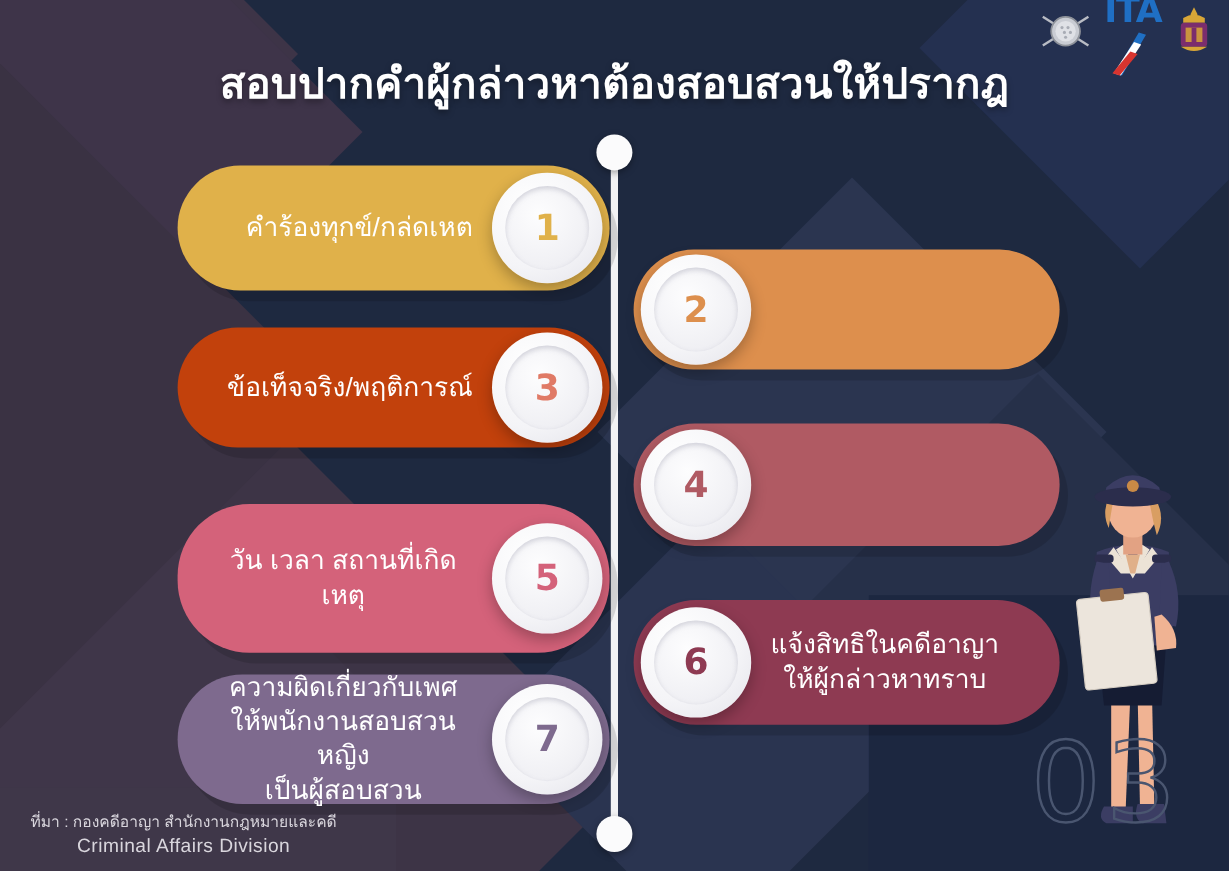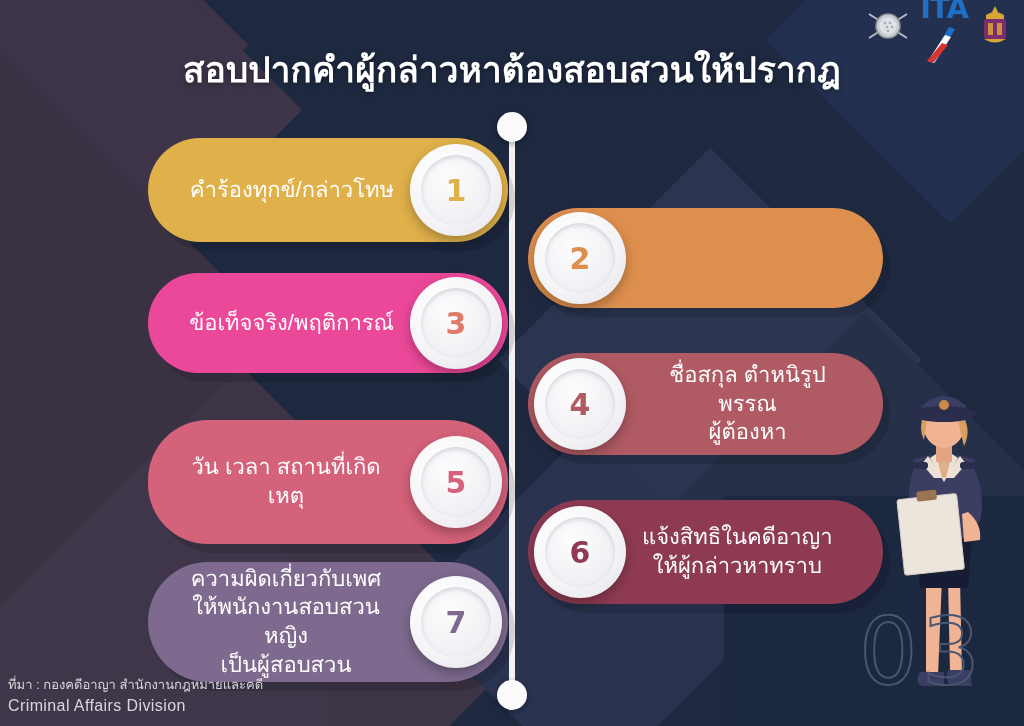--- a/index.html
+++ b/index.html
@@ -54,21 +54,21 @@
              font-family:"DejaVu Sans",sans-serif; }
 
   
   #watermark { position:absolute; right:40px; bottom:20px; z-index:3;
                font-size:92px; font-weight:normal; font-family:"DejaVu Sans",sans-serif;
                color:transparent; -webkit-text-stroke:2px #4a5670;
                letter-spacing:4px; }
 
   
   #footer { position:absolute; left:8px; bottom:8px; z-index:6;
-            color:#d9d6dd; font-size:13px; line-height:1.5; 
+            color:#d9d6dd; font-size:13px; line-height:1.5; text-align:center;
             width:290px; }
   #footer .en { font-size:16px; letter-spacing:.4px; }
 
   
   #officer { position:absolute; right:0px; bottom:18px; width:160px; height:330px; z-index:3; }
 </style>
 </head>
 <body>
 
 <div id="bg">
@@ -131,57 +131,55 @@
 <h1 id="title">สอบปากคำผู้กล่าวหาต้องสอบสวนให้ปรากฎ</h1>
 
 <div id="timeline">
   <div id="tl-line"></div>
   <div class="tl-dot" id="tl-dot-top"></div>
   <div class="tl-dot" id="tl-dot-bottom"></div>
 </div>
 
 <div id="steps-root">
     <div class="pill left" style="background: rgb(224, 177, 74); top: 138px; width: 360px; height: 104px; left: 148px;">
-      <div class="pill-label">คำร้องทุกข์/กล่าวโทษ</div>
+      <div class="pill-label">คำร้องทุกข์/กล่ดเหต</div>
       <div class="num-disc">
         <span class="num-txt" style="color: rgb(224, 177, 74);">1</span>
       </div>
     </div>
     <div class="pill right" style="background: rgb(221, 143, 77); top: 208px; width: 355px; height: 100px; left: 528px;">
       <div class="num-disc">
         <span class="num-txt" style="color: rgb(221, 143, 77);">2</span>
       </div>
     </div>
-    <div class="pill left" style="background: #ec4899; top: 273px; width: 360px; height: 100px; left: 148px;">
+    <div class="pill left" style="background: #c2410c; top: 273px; width: 360px; height: 100px; left: 148px;">
       <div class="pill-label">ข้อเท็จจริง/พฤติการณ์</div>
       <div class="num-disc">
         <span class="num-txt" style="color: rgb(224, 122, 102);">3</span>
       </div>
     </div>
     <div class="pill right" style="background: rgb(176, 90, 99); top: 353px; width: 355px; height: 102px; left: 528px;">
       <div class="num-disc">
         <span class="num-txt" style="color: rgb(176, 90, 99);">4</span>
       </div>
-      <div class="pill-label">ชื่อสกุล ตำหนิรูปพรรณ
-ผู้ต้องหา</div>
     </div>
     <div class="pill left" style="background: rgb(212, 98, 122); top: 420px; width: 360px; height: 124px; left: 148px;">
       <div class="pill-label">วัน เวลา สถานที่เกิดเหตุ</div>
       <div class="num-disc">
         <span class="num-txt" style="color: rgb(212, 98, 122);">5</span>
       </div>
     </div>
     <div class="pill right" style="background: rgb(142, 58, 82); top: 500px; width: 355px; height: 104px; left: 528px;">
       <div class="num-disc">
         <span class="num-txt" style="color: rgb(142, 58, 82);">6</span>
       </div>
       <div class="pill-label">แจ้งสิทธิในคดีอาญา
 ให้ผู้กล่าวหาทราบ</div>
     </div>
-    <div class="pill left" style="background: rgb(126, 106, 142); top: 562px; width: 360px; height: 120px; left: 148px;">
+    <div class="pill left" style="background: rgb(126, 106, 142); top: 562px; width: 360px; height: 108px; left: 148px;">
       <div class="pill-label">ความผิดเกี่ยวกับเพศ
 ให้พนักงานสอบสวนหญิง
 เป็นผู้สอบสวน</div>
       <div class="num-disc">
         <span class="num-txt" style="color: rgb(126, 106, 142);">7</span>
       </div>
     </div>
   </div>
 
 <div id="officer">

